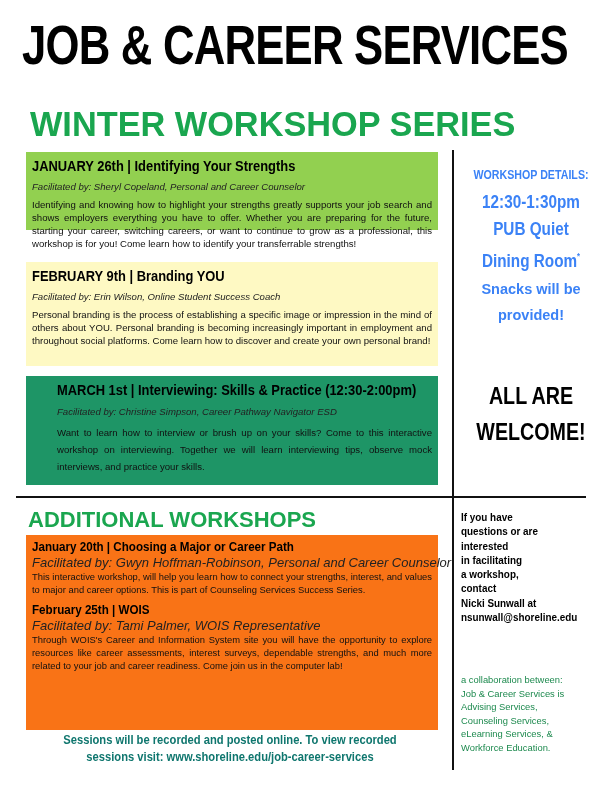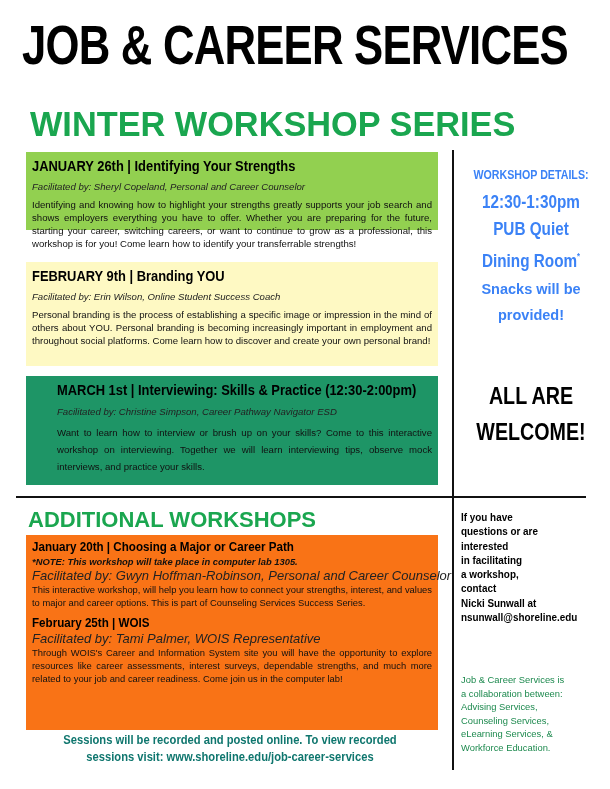--- a/index.html
+++ b/index.html
@@ -113,21 +113,20 @@
 <div class="welcome">
   <span>ALL ARE</span>
   <span>WELCOME!</span>
 </div>
 
 <div class="add-title">ADDITIONAL WORKSHOPS</div>
 
 <div class="add-box" style="background:#f97316;">
   <div class="add-item">
     <div class="a-head">January 20th | Choosing a Major or Career Path</div>
-    <div class="a-note">*NOTE: This workshop will take place in computer lab 1305.</div>
     <div class="a-fac">Facilitated by: Gwyn Hoffman-Robinson, Personal and Career Counselor</div>
     <div class="a-body">This interactive workshop, will help you learn how to connect your strengths, interest, and values to major and career options. This is part of Counseling Services Success Series.</div>
   </div>
   <div class="add-item">
     <div class="a-head">February 25th | WOIS</div>
     <div class="a-fac">Facilitated by: Tami Palmer, WOIS Representative</div>
     <div class="a-body">Through WOIS's Career and Information System site you will have the opportunity to explore resources like career assessments, interest surveys, dependable strengths, and much more related to your job and career readiness. Come join us in the computer lab!</div>
   </div>
 </div>
 
@@ -141,19 +140,19 @@
   <span>questions or are</span>
   <span>interested</span>
   <span>in facilitating</span>
   <span>a workshop,</span>
   <span>contact</span>
   <span>Nicki Sunwall  at</span>
   <span>nsunwall@shoreline.edu</span>
 </div>
 
 <div class="collab">
+  <span>a collaboration between:</span>
   <span>Job &amp; Career Services is</span>
-  <span>a collaboration between:</span>
   <span>Advising Services,</span>
   <span>Counseling Services,</span>
   <span>eLearning Services, &amp;</span>
   <span>Workforce Education.</span>
 </div>
 
 </body></html>

